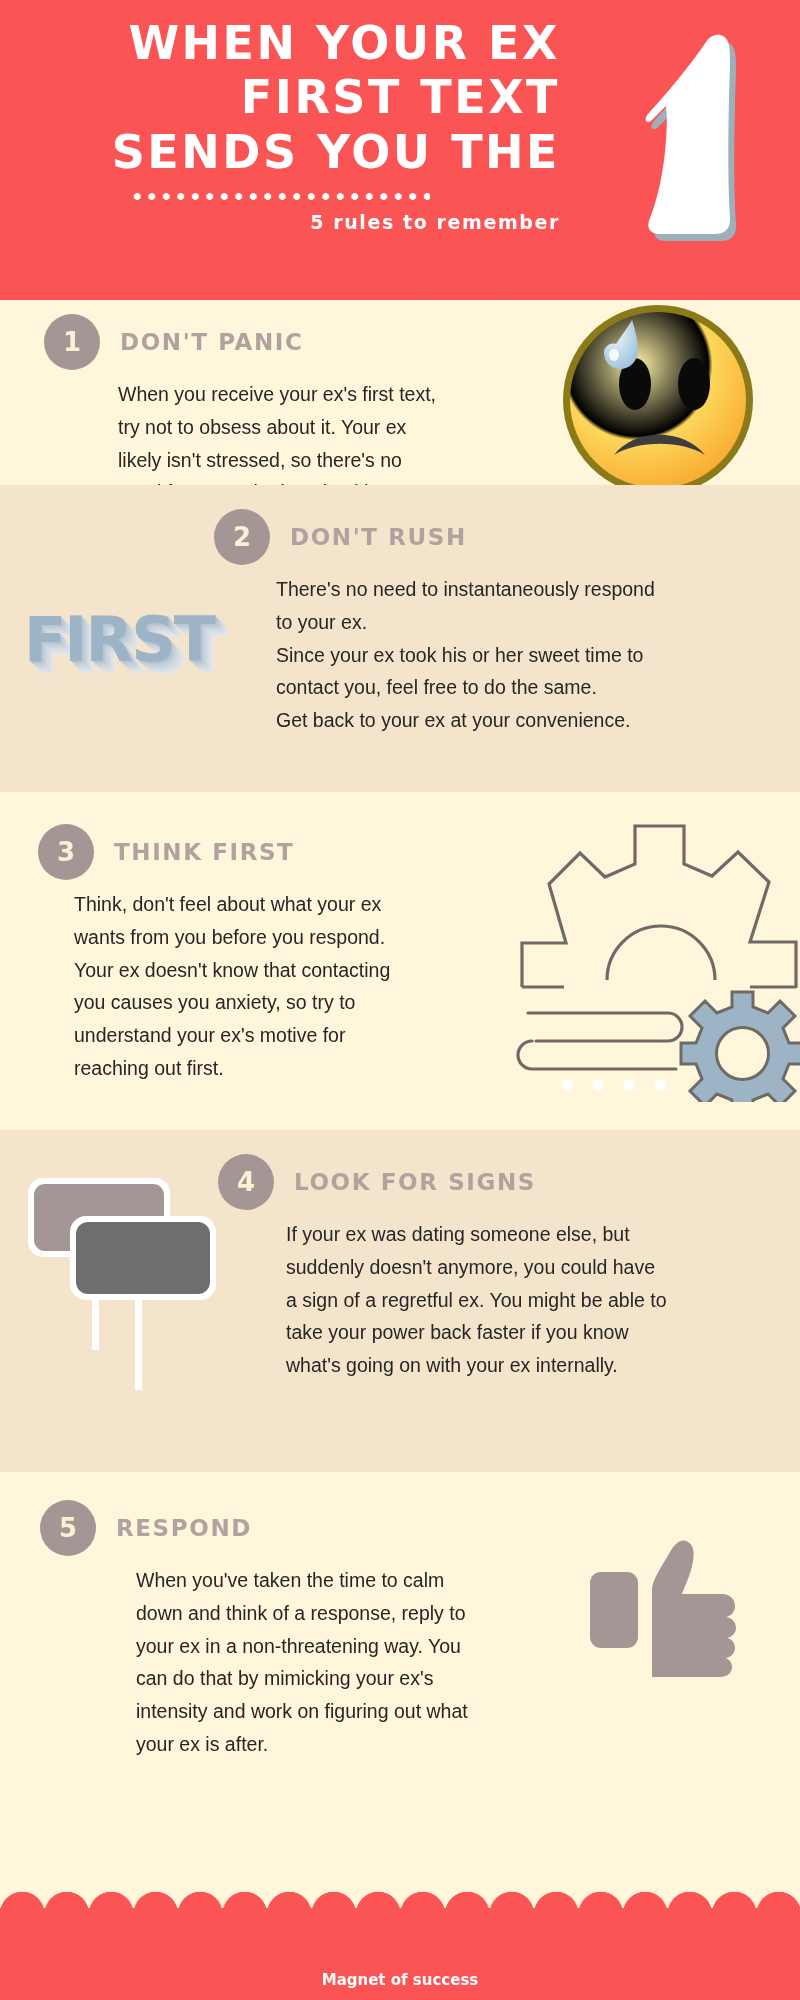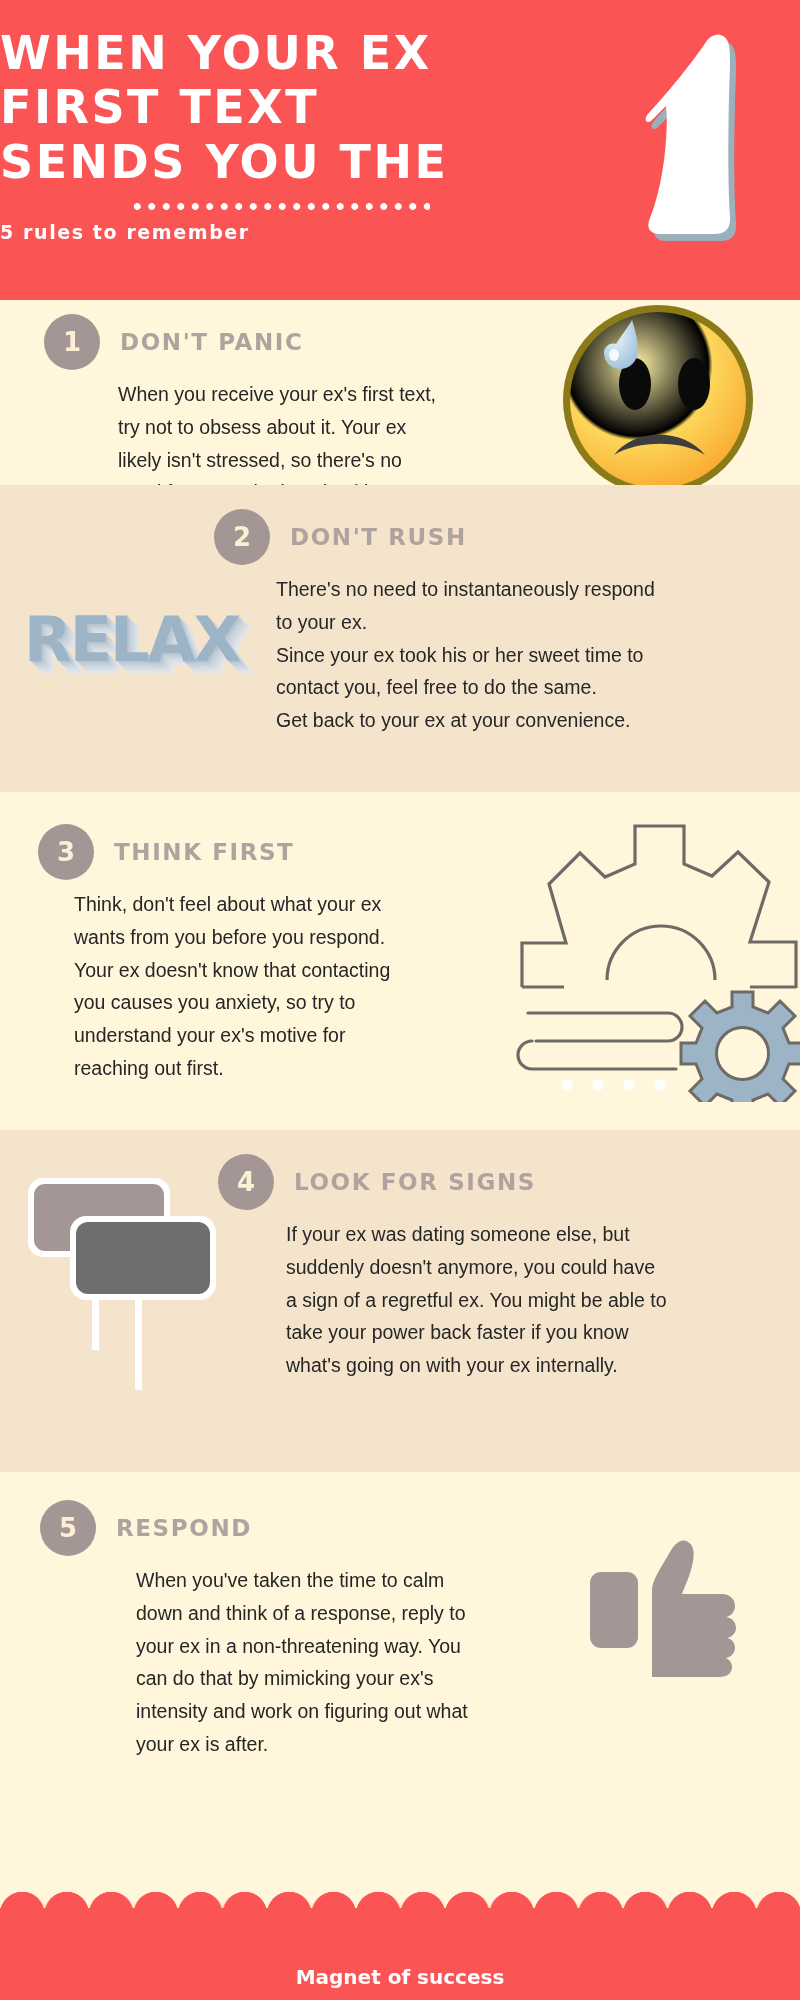--- a/index.html
+++ b/index.html
@@ -23,22 +23,22 @@
     position: relative;
     width: 800px;
     height: 300px;
     background: #FA5454;
     overflow: visible;
   }
   .header-inner {
     position: absolute;
     left: 0; top: 0;
     width: 560px;
-    padding-top: 26px;
-    text-align: left;
+    padding-top: 16px;
+    text-align: right;
   }
   .title {
     color: #FFFFFF;
     font-family: "DejaVu Sans", sans-serif;
     font-weight: bold;
     font-size: 46px;
     line-height: 1.18;
     letter-spacing: 2.5px;
     text-transform: uppercase;
   }
@@ -153,21 +153,21 @@
     background-repeat: repeat-x;
   }
   .footer-label {
     position: absolute;
     left: 0; bottom: 11px;
     width: 800px;
     text-align: center;
     color: #FFFFFF;
     font-family: "DejaVu Sans", sans-serif;
     font-weight: bold;
-    font-size: 20px;
+    font-size: 15px;
   }
 </style>
 </head>
 <body>
 
 <div id="infographic">
 
   <div class="header">
     <div class="header-inner">
       <div class="title">
@@ -238,21 +238,21 @@
       <div class="headrow">
         <div class="num-circle">2</div>
         <div class="sec-title">DON'T RUSH</div>
       </div>
       <div class="sec-body" style="margin-left:62px; width:400px; white-space:pre-line;">There's no need to instantaneously respond to your ex.
 Since your ex took his or her sweet time to contact you, feel free to do the same.
 Get back to your ex at your convenience.</div>
     </div>
 
     <div class="art" style="left:24px; top:118px;">
-      <span class="relax">RELAX</span>
+      <span class="relax">FIRST</span>
     </div>
   </div>
 
   <div class="section band-light" style="height:338px">
     <div class="sec-text" style="left:38px; top:32px; width:380px;">
       <div class="headrow">
         <div class="num-circle">3</div>
         <div class="sec-title">THINK FIRST</div>
       </div>
       <div class="sec-body" style="margin-left:36px; width:330px;">Think, don't feel about what your ex wants from you before you respond. Your ex doesn't know that contacting you causes you anxiety, so try to understand your ex's motive for reaching out first.</div>

